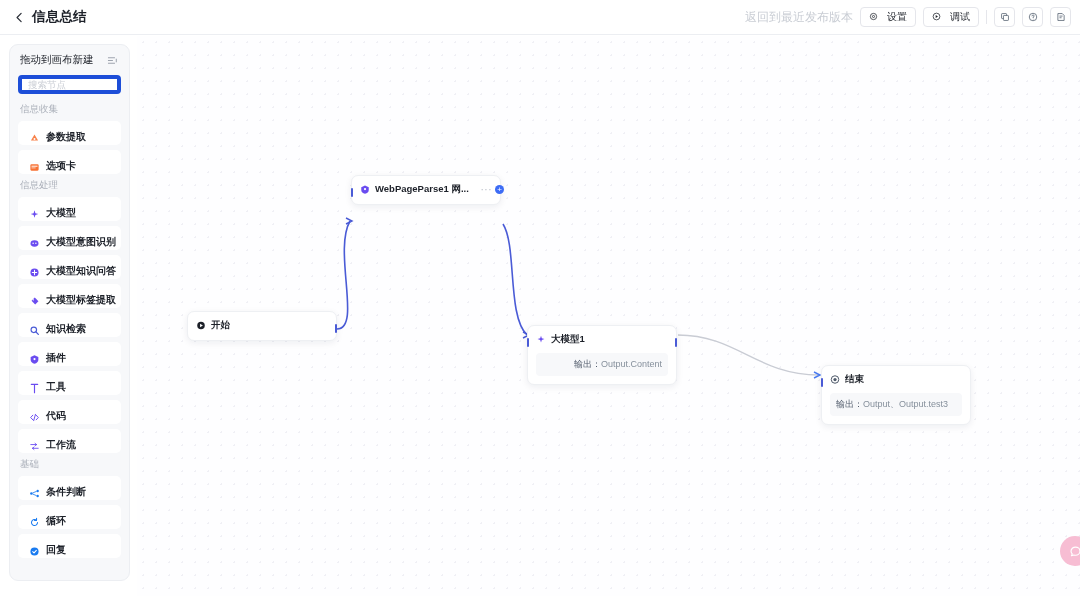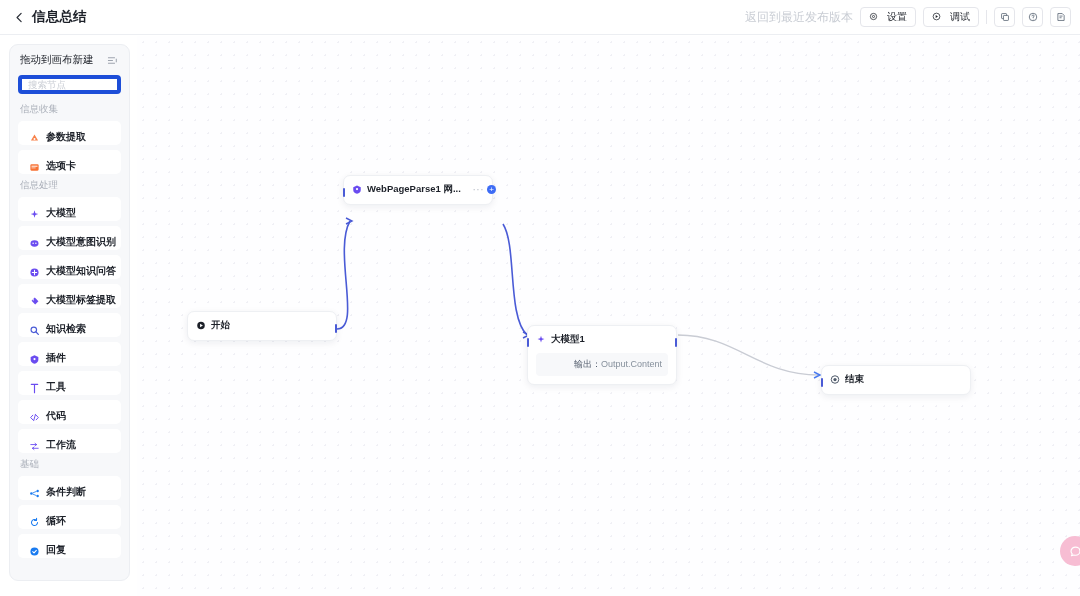--- a/index.html
+++ b/index.html
@@ -107,21 +107,21 @@
     position: absolute; width: 9px; height: 9px; border-radius: 50%;
     background: #3d6cf5; display: flex; align-items: center; justify-content: center;
     color: #fff; font-size: 8px; line-height: 1; cursor: pointer;
   }
   .port-left-bar {
     position: absolute; left: -1px; width: 2px; height: 9px; border-radius: 1px;
     background: #4a5bd6;
   }
 
   #node-start   { left: 50px;  top: 275px; width: 150px; }
-  #node-webpage { left: 206px; top: 139px; width: 150px; }
+  #node-webpage { left: 214px; top: 139px; width: 150px; }
   #node-llm     { left: 390px; top: 289px; width: 150px; text-align: right; }
   #node-end     { left: 684px; top: 329px; width: 150px; }
 
   
   .bubble {
     position: absolute; right: -10px; top: 500px; width: 30px; height: 30px;
     border-radius: 50%; background: #f7bdd3;
     display: flex; align-items: center; justify-content: center;
     color: #fff; font-size: 12px; cursor: pointer;
   }
@@ -402,20 +402,23 @@
         <div class="node" id="node-end">
           <div class="node-head">
             <span class="node-ico">
               <svg width="11" height="11" viewBox="0 0 16 16">
                 <circle cx="8" cy="8" r="6" fill="none" stroke="#4e5969" stroke-width="1.6"></circle>
                 <circle cx="8" cy="8" r="2.6" fill="#4e5969"></circle>
               </svg>
             </span>
             <span class="node-title">结束</span>
           </div>
+          <div class="node-body">
+            <div><span class="lbl">输出：</span><span>Output、Output.test3</span></div>
+          </div>
           <div class="port-left-bar" style="top: 12px;"></div>
         </div>
       </div>
 
     <div class="bubble">
       <svg width="13" height="13" viewBox="0 0 16 16" fill="none" stroke="#ffffff" stroke-width="1.4" stroke-linecap="round" stroke-linejoin="round">
         <path d="M13.5 7.6c0 2.8-2.5 5-5.5 5-.7 0-1.4-.1-2-.3L3 13.2l1-2.3a4.7 4.7 0 0 1-1.5-3.3c0-2.8 2.5-5 5.5-5s5.5 2.2 5.5 5z"></path>
       </svg>
     </div>
 

